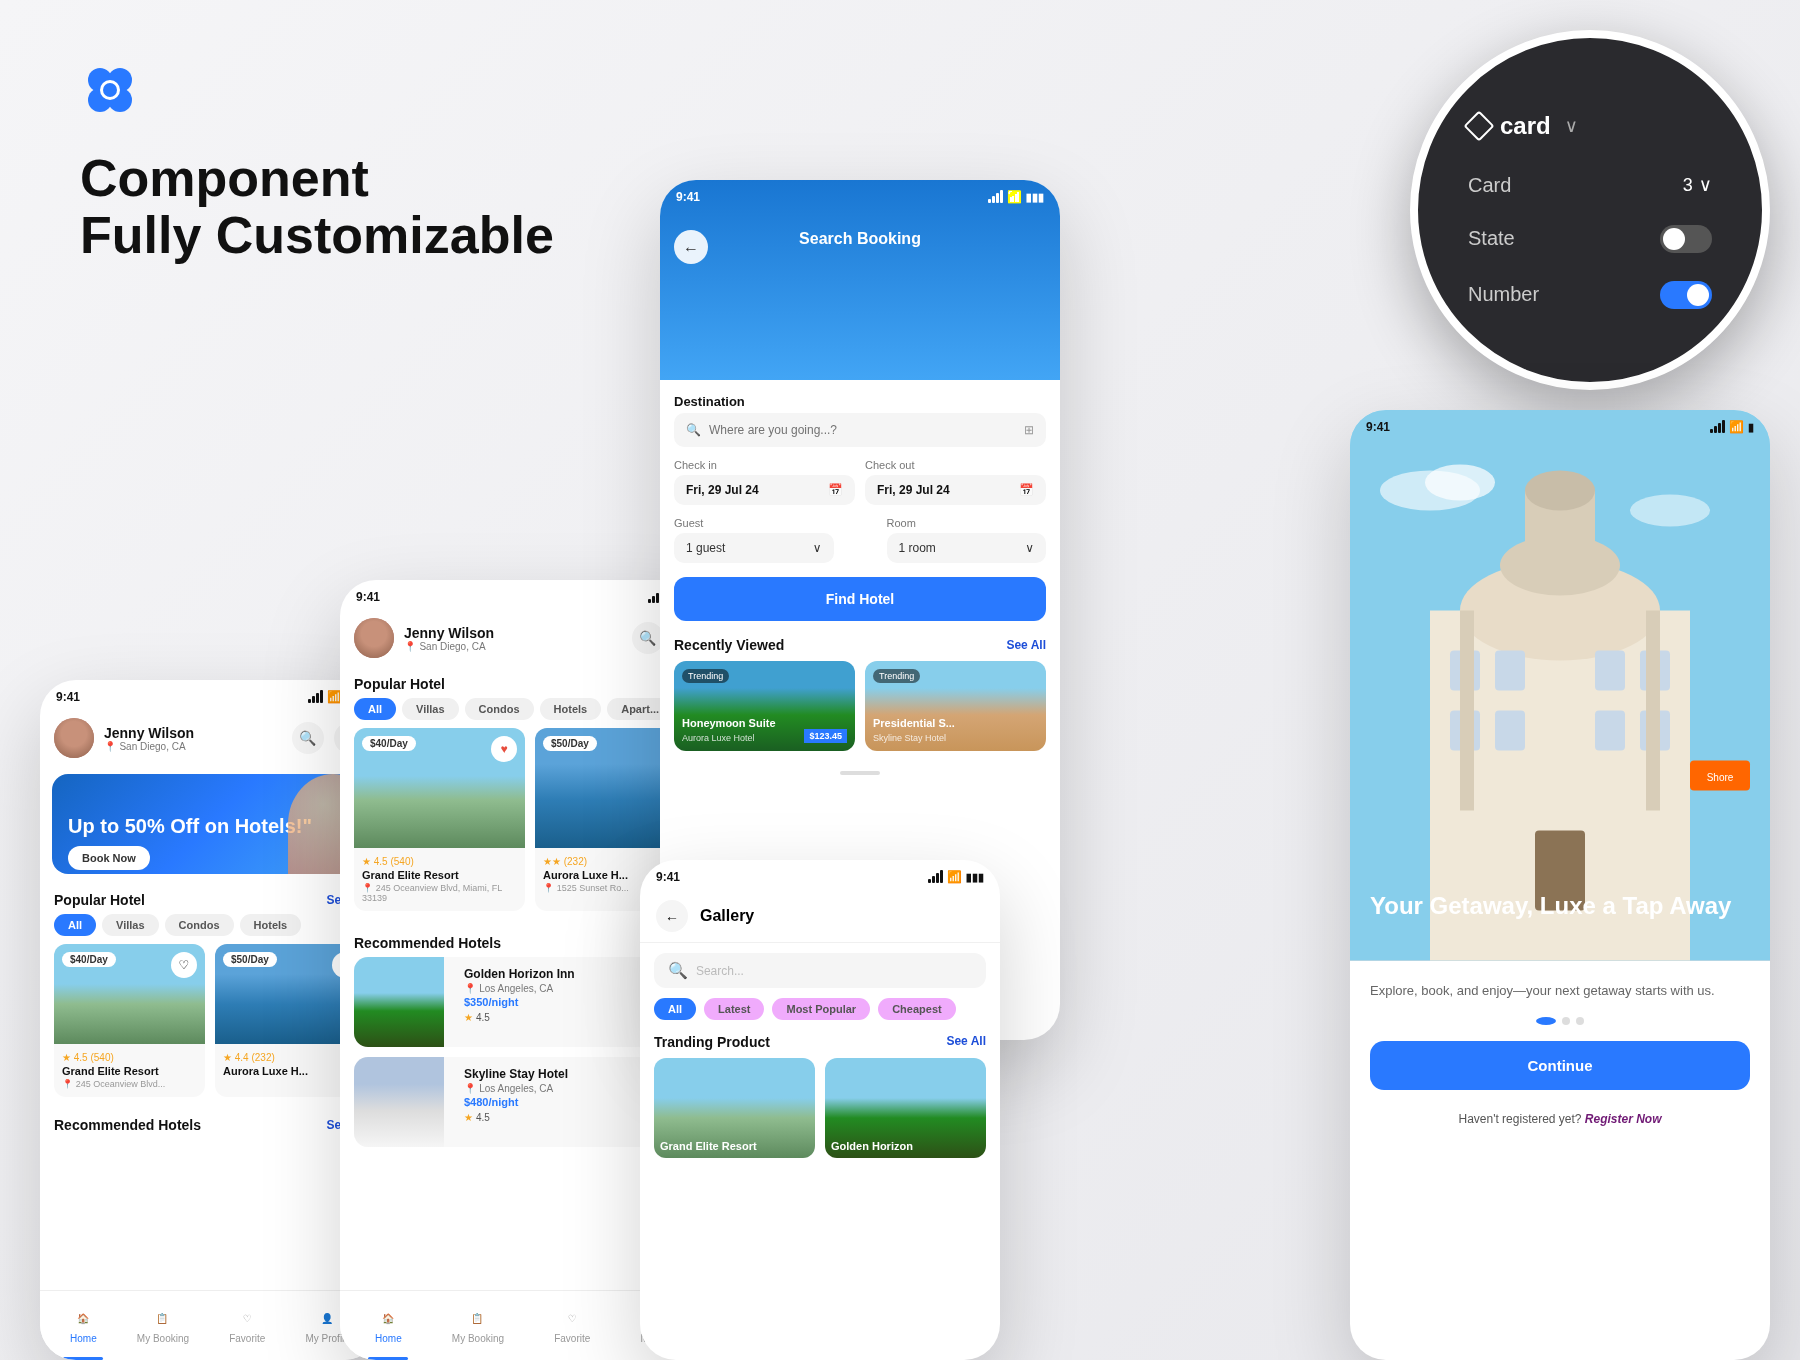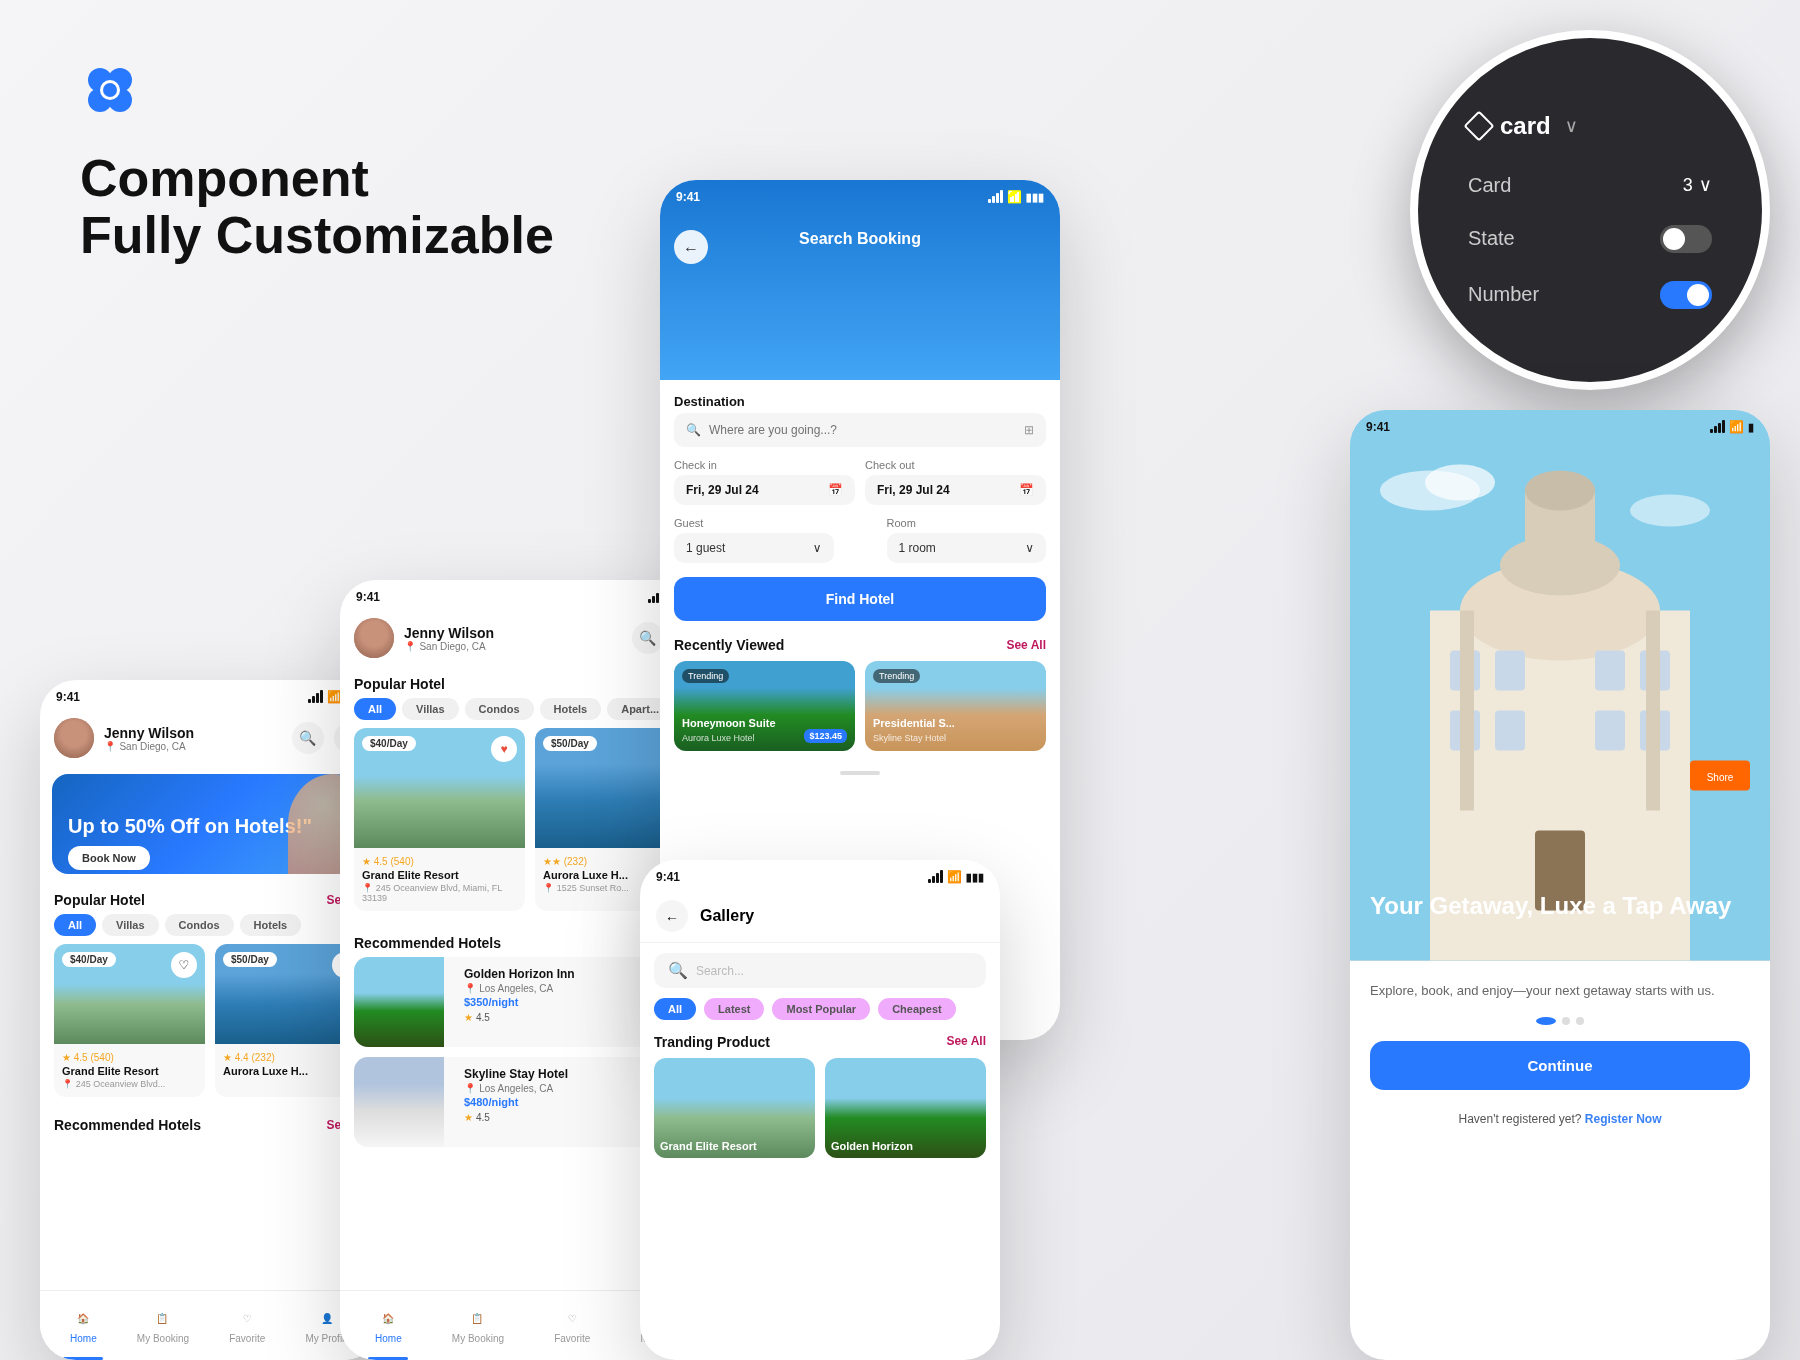--- a/index.html
+++ b/index.html
@@ -293,21 +293,21 @@
     }
 
     
     .section-header {
       display: flex;
       justify-content: space-between;
       align-items: center;
       padding: 10px 14px 6px;
     }
     .section-title { font-size: 14px; font-weight: 700; color: #111; }
-    .see-all { font-size: 12px; color: #be185d; font-weight: 600; }
+    .see-all { font-size: 12px; color: #1d4ed8; font-weight: 600; }
 
     
     .category-pills {
       display: flex;
       gap: 6px;
       padding: 0 14px 8px;
       overflow: hidden;
     }
     .pill {
       padding: 5px 14px;
@@ -504,21 +504,21 @@
       font-size: 9px;
     }
     .recently-price {
       position: absolute;
       bottom: 8px;
       right: 8px;
       background: #2979ff;
       color: #fff;
       font-size: 9px;
       padding: 2px 5px;
-      border-radius: 6px;
+      border-radius: 0;
       font-weight: 700;
     }
 
     
     .gallery-header {
       display: flex;
       align-items: center;
       padding: 10px 16px;
       gap: 12px;
       border-bottom: 1px solid #f0f0f0;
@@ -569,21 +569,21 @@
       text-align: center;
       font-size: 15px;
       font-weight: 700;
       margin: 0 0 10px;
     }
     .register-row {
       text-align: center;
       font-size: 12px;
       color: #555;
     }
-    .register-link { color: #3b82f6; font-weight: 600; }
+    .register-link { color: #701a75; font-weight: 600; font-style: italic; }
 
     
     .building-svg { width: 100%; height: 100%; }
 
     
     .img-resort1 { background: linear-gradient(180deg, #87ceeb 40%, #8fbc8f 60%, #5d8a5d 100%); }
     .img-resort2 { background: linear-gradient(180deg, #5ba3d9 30%, #2e7db5 60%, #1a5f8c 100%); }
     .img-golden { background: linear-gradient(180deg, #87ceeb 40%, #228b22 60%, #2d5016 100%); }
     .img-skyline { background: linear-gradient(180deg, #b0c4de 30%, #ddd 60%, #f5f5f5 100%); }
     .img-honeymoon { background: linear-gradient(180deg, #40a0d0 30%, #228b22 60%, #1a5f22 100%); }

